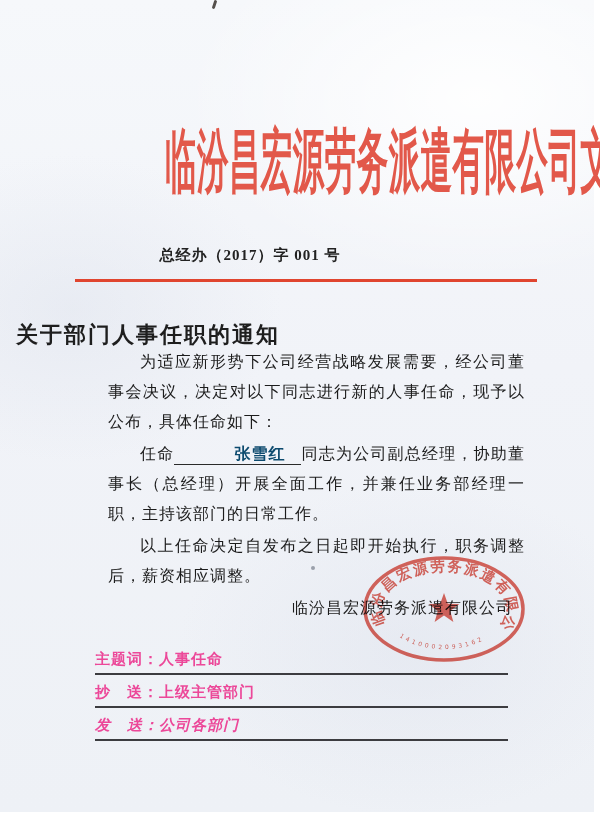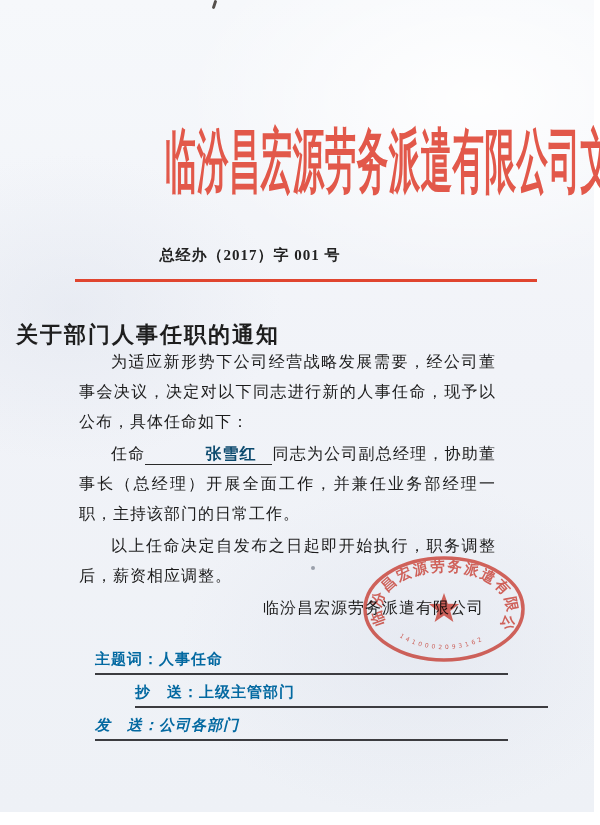--- a/index.html
+++ b/index.html
@@ -33,39 +33,39 @@
   .red-rule {
     position:absolute; top:279px; left:75px; width:462px; height:3px;
     background:#e0452f;
   }
   .notice-title {
     position:absolute; top:320px; left:16px; width:600px;
     font-size:22px; font-weight:bold; color:#1e1e1e;
     letter-spacing:2px;
   }
   .body-block {
-    position:absolute; top:347px; left:79px; width:417px;
+    position:absolute; top:347px; left:108px; width:417px;
     font-size:16px; line-height:30px; text-align:justify; color:#1c1c1c;
     letter-spacing:1px;
   }
   .body-block p { margin:0 0 2px 0; text-indent:2em; }
   .blank-underline {
     display:inline-block; border-bottom:1.5px solid #2a2a2a;
     padding:0 16px; line-height:20px;
   }
   .appointee { color:#0c4a6e; font-weight:bold;margin-left:12px; }
   .signature-line { text-align:right; padding-right:12px; text-indent:0; margin-top:2px; }
   .date-line { text-align:right; padding-right:38px; text-indent:0; }
   .footer-row {
     position:absolute; left:95px; width:413px; height:23px;
     border-bottom:2px solid #3c3c40;
-    font-size:15px; font-weight:bold; letter-spacing:1px; color:#0369a1;
+    font-size:15px; font-weight:bold; letter-spacing:1px; color:#ec4899;
   }
   .footer-row-1 { top:650px; }
-  .footer-row-2 { top:683px;margin-left:40px; }
+  .footer-row-2 { top:683px; }
   .footer-row-3 { top:716px;font-style:italic; }
   .stamp {
     position:absolute; left:358px; top:551px; width:172px; height:118px;
     opacity:.88; mix-blend-mode:multiply;
   }
   .speck-hair {
     position:absolute; left:213px; top:0; width:3px; height:9px;
     background:#55504c; transform:rotate(18deg); border-radius:2px;
   }
   .speck-dot {

